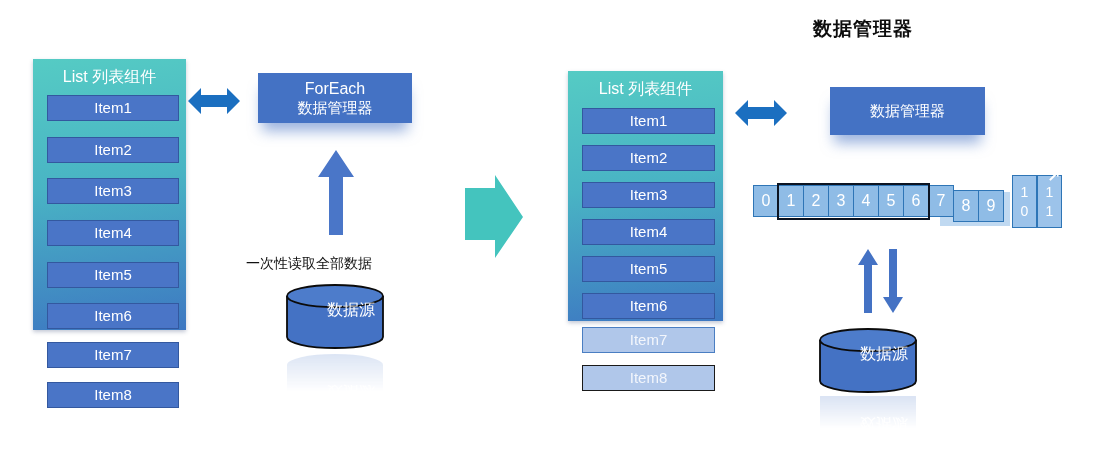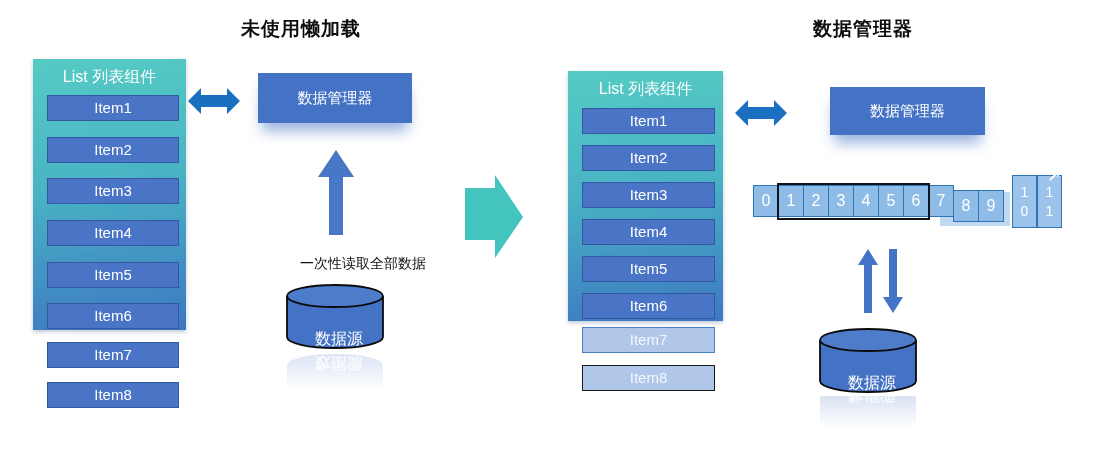--- a/index.html
+++ b/index.html
@@ -21,24 +21,24 @@
              font-size:15px;text-align:center;line-height:24px;}
   .lazy-item.b1{border:1px solid #4a7ec2;}
   .lazy-item.b2{border:1.5px solid #1a1a1a;}
 
   
   .mgr-box{background:#4472c4;color:#ffffff;text-align:center;display:flex;flex-direction:column;
            justify-content:center;gap:1px;box-shadow:0 12px 14px -4px rgba(86,126,200,.6);}
   .mgr-line1{font-size:16px;line-height:18px;}
   .mgr-line2{font-size:15px;line-height:18px;}
 
-  .caption{font-size:14px;color:#111111;text-align:right;white-space:nowrap;}
+  .caption{font-size:14px;color:#111111;text-align:left;white-space:nowrap;}
 
   
-  .db-label{position:absolute;left:4px;top:16px;width:100%;text-align:center;color:#ffffff;font-size:16px;margin-top:29px;}
+  .db-label{position:absolute;left:16px;top:16px;width:100%;text-align:center;color:#ffffff;font-size:16px;}
   .db-reflection{transform:scaleY(-1);opacity:.28;
     -webkit-mask-image:linear-gradient(to top,rgba(0,0,0,.7),transparent 60%);
             mask-image:linear-gradient(to top,rgba(0,0,0,.7),transparent 60%);}
 
   
   .strip-cell{position:absolute;width:26px;height:32px;box-sizing:border-box;background:#8fbce6;
               border:1px solid #2e75b6;color:#ffffff;font-size:16px;text-align:center;line-height:30px;}
   .strip-cell.shift{top:23px;}
   .strip-band{position:absolute;background:#c0d9f1;}
   .strip-window{position:absolute;border:2px solid #0c1422;box-sizing:border-box;background:transparent;}
@@ -47,21 +47,20 @@
              display:flex;flex-direction:column;align-items:center;justify-content:center;gap:4px;}
   .ne-arrow{position:absolute;color:#ffffff;font-size:16px;font-weight:700;}
 
   svg{display:block;}
 </style>
 </head>
 <body>
 
 <div class="canvas">
 
-  <div class="abs diagram-title" style="left:161px;top:16px;width:280px;">未使用懒加载</div>
 
   <div class="abs list-box" style="left:33px;top:59px;width:153px;height:271px;">
     <div class="list-header">List 列表组件</div>
     <div class="list-item" style="left:14px;top:36px;width:132px;height:26px;">Item1</div>
     <div class="list-item" style="left:14px;top:78px;width:132px;height:26px;">Item2</div>
     <div class="list-item" style="left:14px;top:119px;width:132px;height:26px;">Item3</div>
     <div class="list-item" style="left:14px;top:161px;width:132px;height:26px;">Item4</div>
     <div class="list-item" style="left:14px;top:203px;width:132px;height:26px;">Item5</div>
     <div class="list-item" style="left:14px;top:244px;width:132px;height:26px;">Item6</div>
   </div>
@@ -69,20 +68,21 @@
   <div class="free-item" style="left:47px;top:342px;width:132px;height:26px;">Item7</div>
   <div class="free-item" style="left:47px;top:382px;width:132px;height:26px;">Item8</div>
 
   <div class="abs" style="left:188px;top:85px;">
     <svg width="52" height="32" viewBox="0 0 52 32">
       <polygon points="0,16 13,3 13,10 39,10 39,3 52,16 39,29 39,22 13,22 13,29" fill="#1b6fc0"></polygon>
     </svg>
   </div>
 
   <div class="abs mgr-box" style="left:258px;top:73px;width:154px;height:50px;">
+    <div class="mgr-line1">ForEach</div>
     <div class="mgr-line2">数据管理器</div>
   </div>
 
   <div class="abs" style="left:318px;top:150px;">
     <svg width="36" height="85" viewBox="0 0 36 85">
       <polygon points="18,0 36,27 25,27 25,85 11,85 11,27 0,27" fill="#4a76c8"></polygon>
     </svg>
   </div>
 
   <div class="abs caption" style="left:246px;top:255px;width:180px;">一次性读取全部数据</div>

